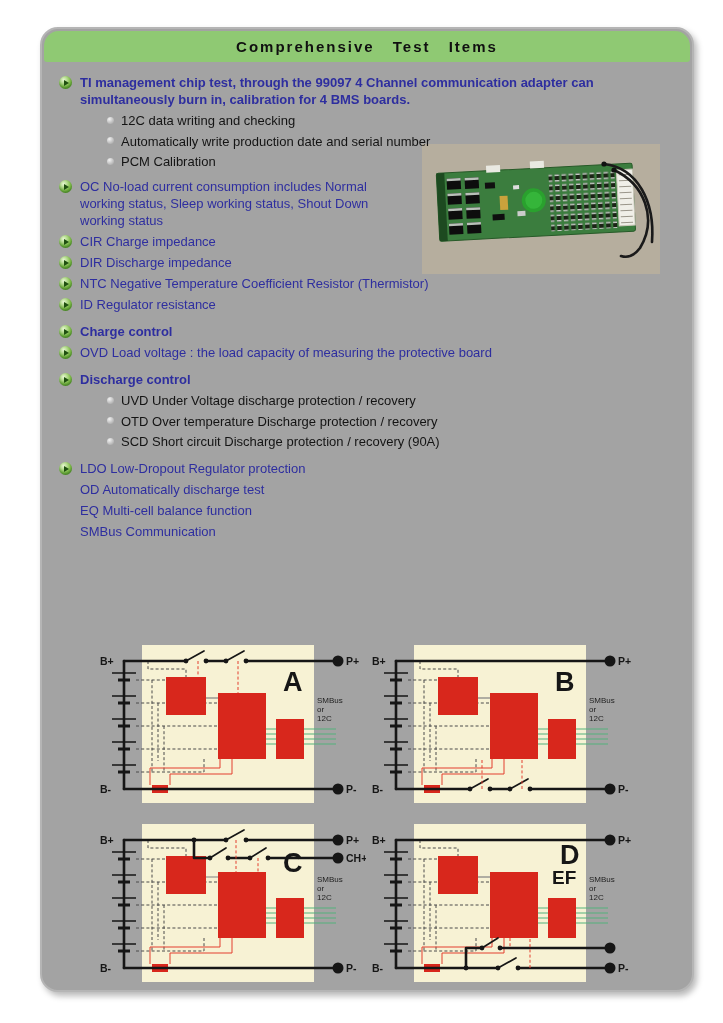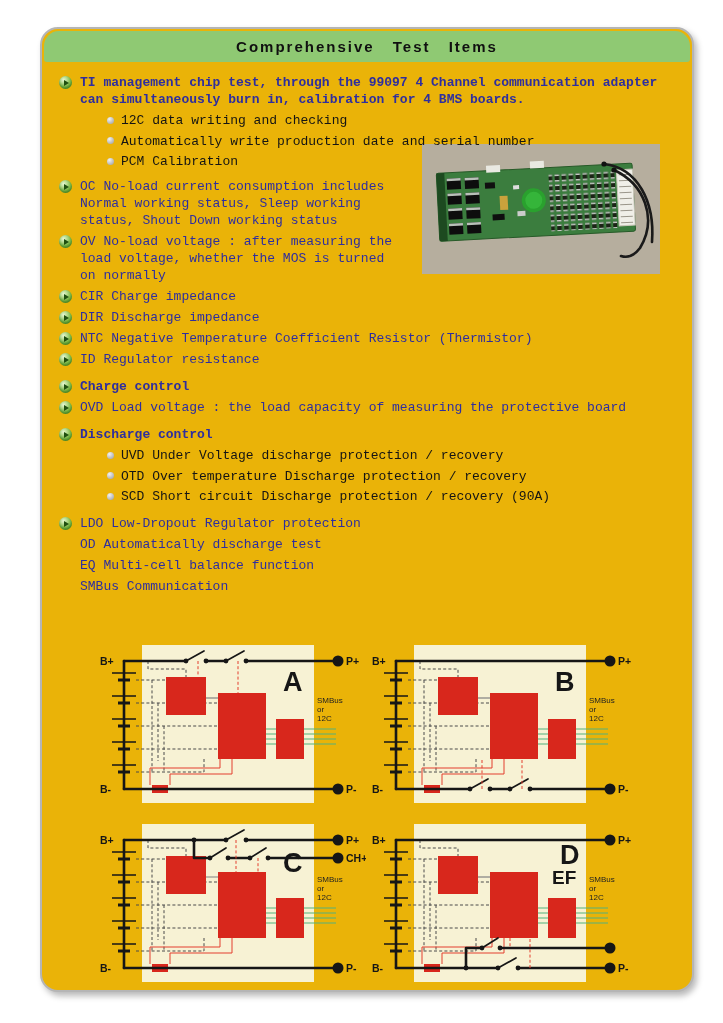--- a/index.html
+++ b/index.html
@@ -2,30 +2,30 @@
 <html><head>
 <meta charset="utf-8">
 <style>
   html,body{margin:0;padding:0;}
   body{
     width:723px;height:1023px;position:relative;background:#ffffff;
     font-family:"Liberation Sans",sans-serif;color:#161616;
   }
   .card{
     position:absolute;left:40px;top:27px;width:650px;height:961px;
-    background:#eab308;border:2px solid #b5b5b5;border-radius:18px;
+    background:#a3a3a3;border:2px solid #b5b5b5;border-radius:18px;
     box-shadow:3px 4px 6px rgba(0,0,0,.28);overflow:hidden;
   }
   .header-bar{
     margin:2px;height:31px;background:#8fc973;
     border-radius:15px 15px 3px 3px;
     display:flex;align-items:center;justify-content:center;
   }
   .title{font-weight:bold;font-size:15px;letter-spacing:2px;word-spacing:12px;color:#101010;}
-  .content{position:relative;padding:6px 5px 0 17px;font-size:13px;line-height:1.31;font-family:Liberation Mono, monospace;}
+  .content{position:relative;padding:6px 5px 0 17px;font-size:13px;line-height:1.31;}
   .item{display:flex;gap:8px;margin:4px 0;align-items:flex-start;}
   .item.lead{margin-top:10px;}
   .item.no-ball{padding-left:21px;}
   .ball{
     flex:0 0 13px;width:13px;height:13px;margin-top:2px;border-radius:50%;
     background:radial-gradient(circle at 35% 30%,#e8f7d4,#84c14c 55%,#47851e);
     box-shadow:inset 0 -2px 3px rgba(0,60,0,.35);position:relative;
   }
   .ball::after{
     content:"";position:absolute;left:4.5px;top:3.5px;
@@ -138,24 +138,20 @@
     </div>
     <ul class="subs">
       <li>12C data writing and checking</li>
       <li>Automatically write production date and serial number</li>
       <li>PCM Calibration</li>
     </ul>
 
     <div class="item">
       <span class="ball"></span>
       <span class="blue narrow">OC No-load current consumption includes Normal working status, Sleep working status, Shout Down working status</span>
-    </div>
-    <div class="item">
-      <span class="ball"></span>
-      <span class="blue narrow">OV No-load voltage : after measuring the load voltage, whether the MOS is turned on normally</span>
     </div>
     <div class="item">
       <span class="ball"></span>
       <span class="blue">CIR Charge impedance</span>
     </div>
     <div class="item">
       <span class="ball"></span>
       <span class="blue">DIR Discharge impedance</span>
     </div>
     <div class="item">

